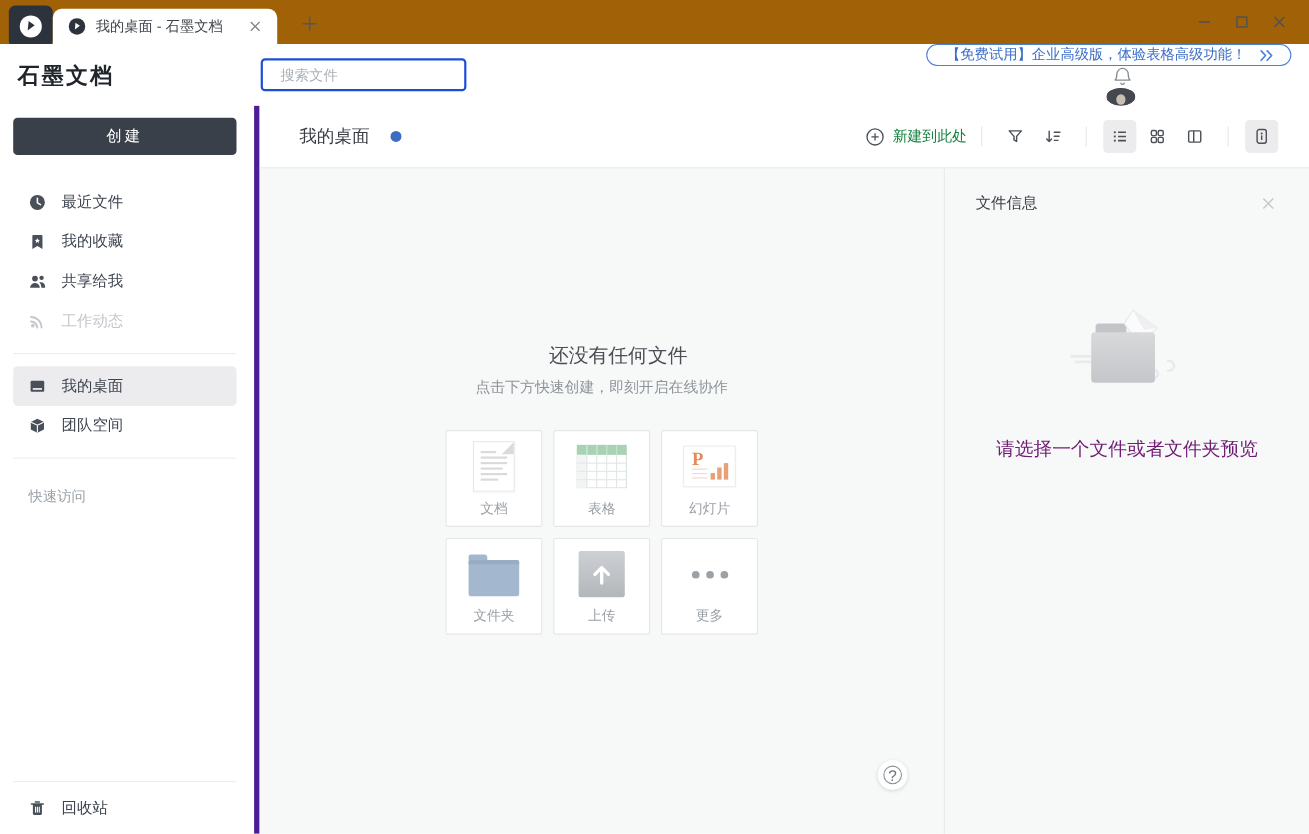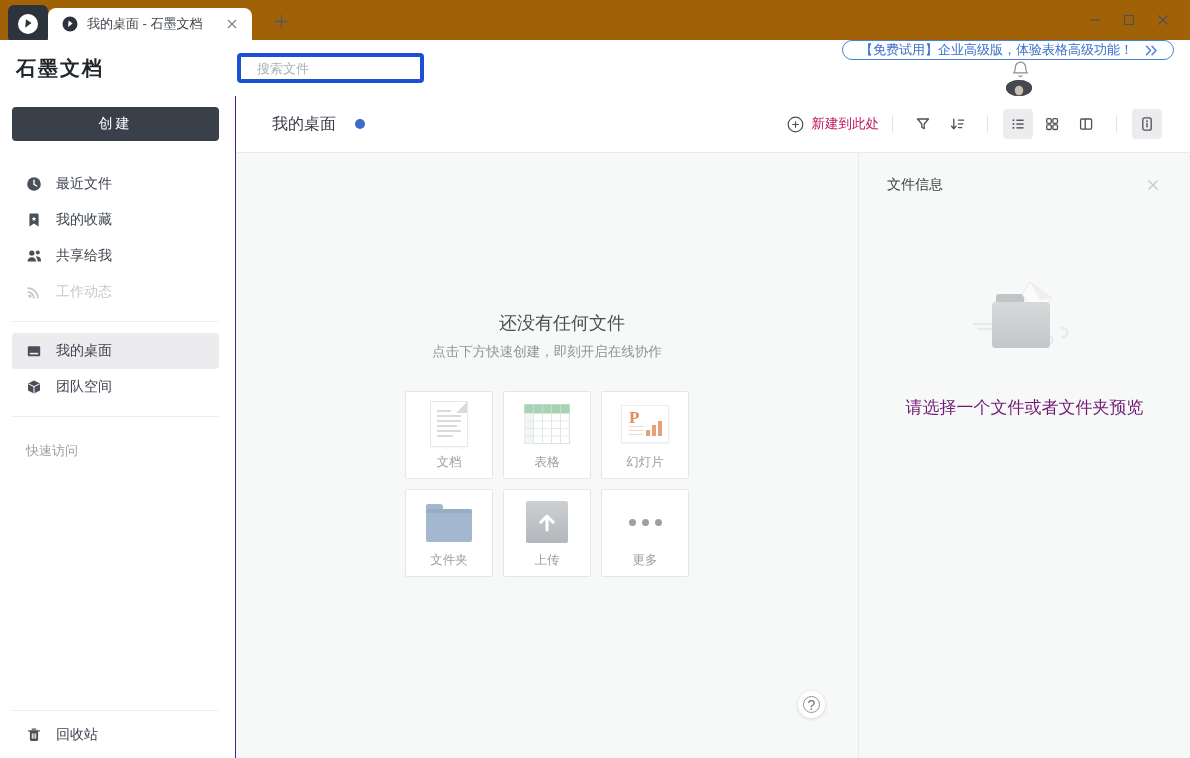--- a/index.html
+++ b/index.html
@@ -13,53 +13,53 @@
   .tab-logo { width:16px; height:16px; flex:0 0 auto; }
   .tab-title { flex:1; font-size:13px; color:#41464d; margin-left:9px; white-space:nowrap; overflow:hidden; }
   .tab-close { width:16px; height:16px; display:flex; align-items:center; justify-content:center; cursor:pointer; }
   .new-tab { position:absolute; left:268px; top:9px; width:26px; height:24px; display:flex; align-items:center; justify-content:center; cursor:pointer; }
   .win-controls { position:absolute; right:10px; top:0; height:40px; display:flex; align-items:center; }
   .win-btn { width:34px; height:40px; display:flex; align-items:center; justify-content:center; cursor:pointer; }
 
   
   .header { height:56px; background:#fff; position:relative; }
   .logo-text { position:absolute; left:16px; top:15px; font-family:"Liberation Serif",serif; font-size:20px; font-weight:700; color:#20242b; letter-spacing:2px; }
-  .search-box { position:absolute; left:237px; top:13px; width:187px; height:30px; border:4px solid #1d4ed8; border-radius:4px; background:#fff; display:flex; align-items:center; padding:0 9px; }
+  .search-box { position:absolute; left:237px; top:13px; width:187px; height:30px; border:2px solid #1d4ed8; border-radius:4px; background:#fff; display:flex; align-items:center; padding:0 9px; }
   .search-box input { border:0; outline:0; flex:1; font-size:13px; color:#3c4147; margin-left:7px; font-family:"Liberation Sans",sans-serif; background:transparent; }
   .search-box input::placeholder { color:#abb1b7; }
   .header-right { position:absolute; right:16px; top:0; height:56px; display:flex; align-items:center;flex-direction:column; }
   .promo-pill { height:28px; border:1px solid #4c7fd9; border-radius:15px; display:flex; align-items:center; padding:0 15px 0 17px; background:#fdfeff; cursor:pointer; }
   .promo-text { font-size:13px; color:#3d6dc6; }
   .promo-arrow { margin-left:12px; display:flex; align-items:center; }
   .bell-wrap { margin-left:24px; width:22px; display:flex; justify-content:center; cursor:pointer; }
   .avatar { margin-left:22px; width:26px; height:26px; border-radius:50%; background:#4b4e54; overflow:hidden; cursor:pointer; }
 
   
   .body { display:flex; height:662px; }
-  .sidebar { width:236px; flex:0 0 236px; border-right:1px solid #4c1d95; background:#fff; display:flex; flex-direction:column; }
+  .sidebar { width:236px; flex:0 0 236px; border-right:5px solid #4c1d95; background:#fff; display:flex; flex-direction:column; }
   .create-btn { margin:11px 16px 0 12px; height:34px; background:#3a4049; color:#fff; border:0; border-radius:4px; font-size:14px; letter-spacing:3px; cursor:pointer; font-family:"Liberation Sans",sans-serif; }
   .side-nav { margin-top:25px; }
   .side-item { height:36px; display:flex; align-items:center; padding-left:26px; font-size:14px; color:#3f4550; cursor:pointer; }
   .side-item .s-icon { width:16px; height:16px; margin-right:14px; display:flex; align-items:center; justify-content:center; }
   .side-item.disabled { color:#c3c7cc; cursor:default; }
   .side-item.selected { margin:0 16px 0 12px; padding-left:14px; background:#ececee; border-radius:4px; }
   .sdivider { height:1px; background:#ebedee; margin:11px 16px 11px 12px; }
   .quick-label { padding:14px 0 0 26px; font-size:13px; color:#9aa0a6; }
   .side-spacer { flex:1; }
   .trash-row { height:47px; display:flex; align-items:center; padding-left:26px; font-size:14px; color:#3f4550; cursor:pointer; }
   .trash-row .s-icon { width:16px; height:16px; margin-right:14px; display:flex; align-items:center; justify-content:center; }
 
   
   .main { flex:1; display:flex; flex-direction:column; min-width:0; }
   .main-toolbar { height:56px; background:#fff; display:flex; align-items:center; padding:0 26px 0 36px; }
   .page-title { font-size:16px; color:#383d44; }
   .blue-dot { width:10px; height:10px; border-radius:50%; background:#3d6cc4; margin-left:19px; }
   .toolbar-actions { margin-left:auto; display:flex; align-items:center; }
   .new-here { display:flex; align-items:center; cursor:pointer; }
-  .new-here-label { font-size:13.5px; color:#be185d; margin-left:8px; }
+  .new-here-label { font-size:13.5px; color:#15803d; margin-left:8px; }
   .tsep { width:1px; height:18px; background:#e4e6e8; margin:0 13px; }
   .icon-btn { width:30px; height:30px; border-radius:4px; display:flex; align-items:center; justify-content:center; cursor:pointer; margin:0 2px; }
   .icon-btn.active { background:#ececee; }
 
   .content { flex:1; display:flex; background:#f7f8f8; border-top:1px solid #e9eaeb; min-height:0; }
   .empty-area { flex:1; position:relative; display:flex; flex-direction:column; align-items:center; padding-top:158px; min-width:0; }
   .empty-title { font-size:18px; color:#4a4f55;margin-left:30px; }
   .empty-sub { font-size:13.5px; color:#8e949b; margin-top:8px; }
   .tile-grid { margin-top:30px; display:grid; grid-template-columns:repeat(3,88px); gap:10px; }
   .tile { width:88px; height:88px; background:#fff; border:1px solid #e5e6e8; border-radius:2px; display:flex; flex-direction:column; align-items:center; justify-content:center; cursor:pointer; }

